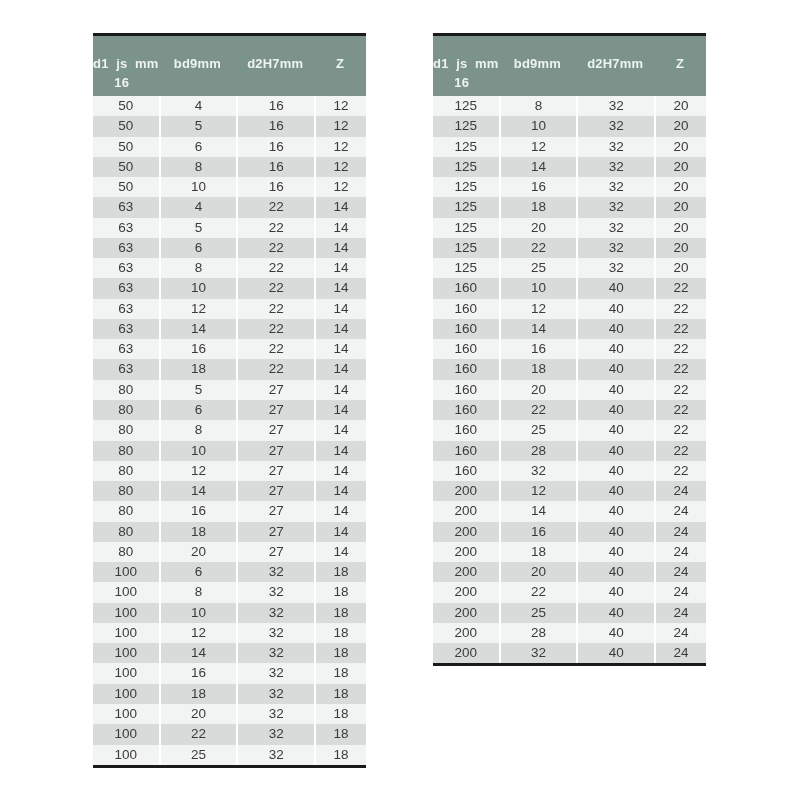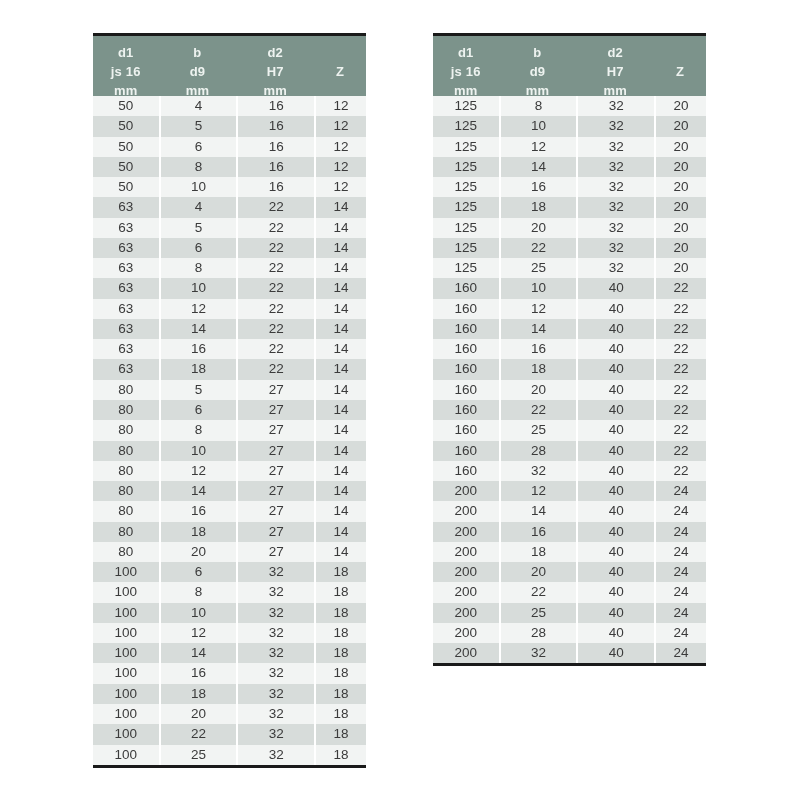--- a/index.html
+++ b/index.html
@@ -30,25 +30,25 @@
   .table-wrap.right { left: 433px; }
 
   .thead {
     display: flex;
     background: var(--header-bg);
     height: 60px;
     align-items: center;
   }
   .th {
     display: flex;
-    flex-direction: column;
+    flex-direction: row;
     justify-content: center;
     text-align: center;
     height: 100%;
-    padding-top: 10px;
+    padding-top: 18px;
   }
   .th .hline {
     height: 19px;
     line-height: 19px;
     font-size: 13px;
     font-weight: bold;
     color: var(--header-text);
     letter-spacing: 0.2px;
   }
   .col0 { width: 24%;   }

